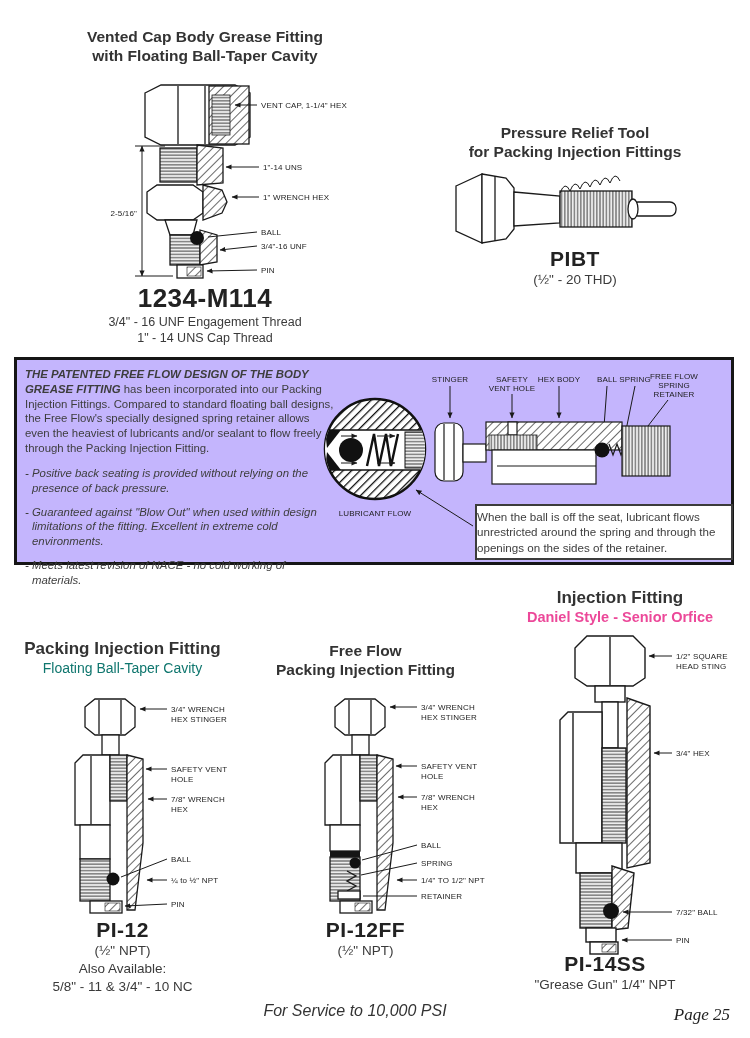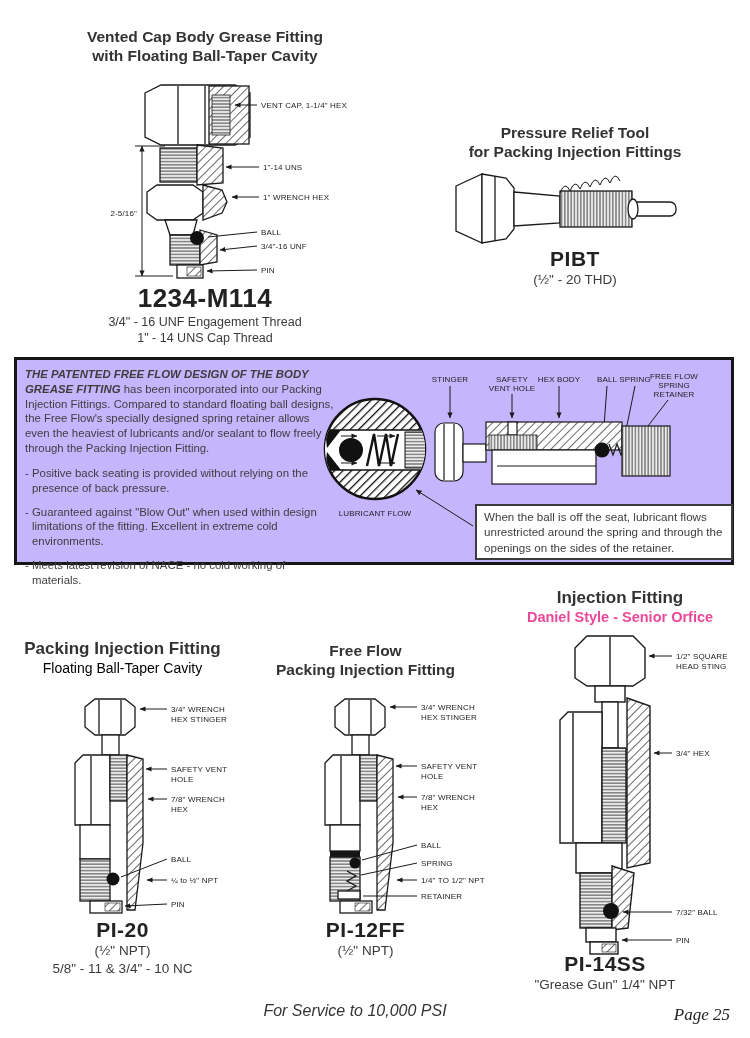--- a/index.html
+++ b/index.html
@@ -4,34 +4,34 @@
 <style>
   * { margin:0; padding:0; box-sizing:border-box; }
   html,body { background:#fff; }
   .page { position:relative; width:750px; height:1038px; background:#fff;
           font-family:"Liberation Sans",sans-serif; color:#2f2f2f; overflow:hidden; }
   .abs { position:absolute; }
   .ctr { text-align:center; }
   .sec-title { font-weight:bold; color:#333; line-height:1.22; }
   .t15 { font-size:15.5px; }
   .t17 { font-size:17px; }
-  .sub { font-weight:normal; font-size:14px; color:#000000; }
+  .sub { font-weight:normal; font-size:14px; color:#0f766e; }
   .subb { font-weight:bold; font-size:14.5px; color:#ec4899; }
   .pn  { font-weight:bold; color:#222; letter-spacing:0.5px; }
   .pn-lg { font-size:21px; }
   .pn-md { font-size:26px; }
   .spec { font-size:12.5px; color:#3a3a3a; line-height:1.3; }
   .spec2 { font-size:13.5px; color:#3a3a3a; line-height:1.35; }
   #freeflow-box { border:3px solid #161616; background:#c4b5fd; }
   .ff-text { font-size:11.4px; color:#3d3d3d; line-height:1.3; }
   .ff-text p { margin-bottom:10px; }
-  .ff-text .bullet { padding-left:7px; text-indent:-7px; margin-bottom:9px; }
+  .ff-text .bullet { padding-left:7px; text-indent:-7px; margin-bottom:9px;font-style:italic; }
   .lead { font-weight:bold; font-style:italic; }
   .ff-caption { border:2px solid #3c3c3c; background:#fff; font-size:11.6px;
-                color:#3d3d3d; line-height:1.32; padding:3px 7px; }
+                color:#3d3d3d; line-height:1.32; padding:3px 0; }
   .footer-service { font-style:italic; font-size:16px; color:#333; }
   .footer-page { font-family:Liberation Serif, serif; font-style:italic; font-size:17px; color:#222; }
   svg text { font-family:"Liberation Sans",sans-serif; fill:#1c1c1c; }
   svg .lbl { font-size:8px; letter-spacing:0.15px; }
   svg .ldr { stroke:#1a1a1a; stroke-width:1; fill:none; }
 </style>
 </head>
 <body>
 
 <div class="page">
@@ -241,22 +241,23 @@
       <line class="ldr" x1="112" y1="166" x2="66" y2="184"></line>
       <text class="lbl" x="116" y="169">BALL</text>
       <line class="ldr" x1="112" y1="187" x2="92" y2="187" marker-end="url(#arr)"></line>
       <text class="lbl" x="116" y="190">¼ to ½" NPT</text>
       <line class="ldr" x1="112" y1="211" x2="70" y2="213" marker-end="url(#arr)"></line>
       <text class="lbl" x="116" y="214">PIN</text>
     </g>
   </svg>
 
   <div class="abs ctr" style="left:0px; top:918px; width:245px;">
-    <div class="pn pn-lg">PI-20</div>
+    <div class="pn pn-lg">PI-12</div>
     <div class="spec2">(½" NPT)</div>
+    <div class="spec2">Also Available:</div>
     <div class="spec2">5/8" - 11  &amp;  3/4" - 10 NC</div>
   </div>
 
   <div class="abs ctr sec-title t15" style="left:248px; top:642px; width:235px;">
     <div>Free Flow</div>
     <div>Packing Injection Fitting</div>
   </div>
 
   <svg class="abs" style="left:305px; top:693px;" width="215" height="228" viewBox="0 0 215 228">
     <g stroke="#1a1a1a" stroke-width="1.3" fill="#fff">

